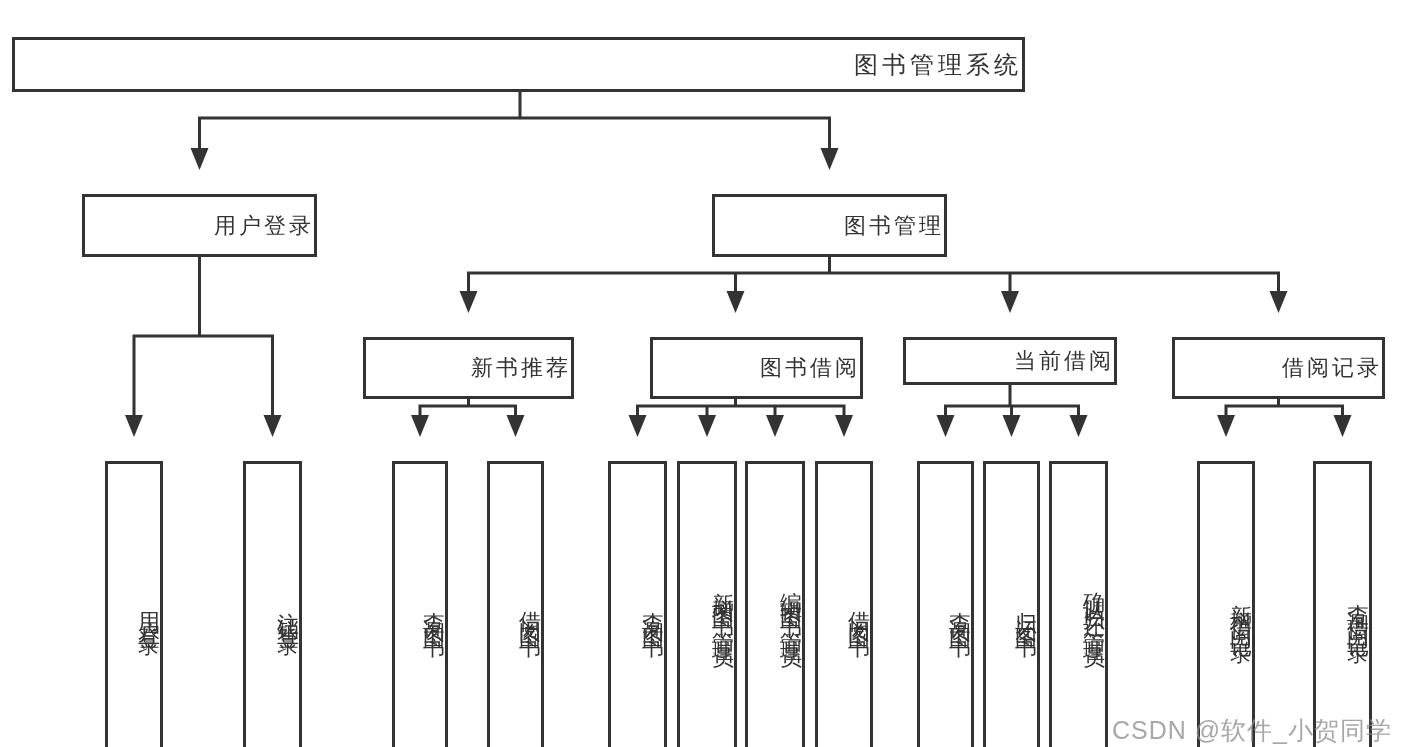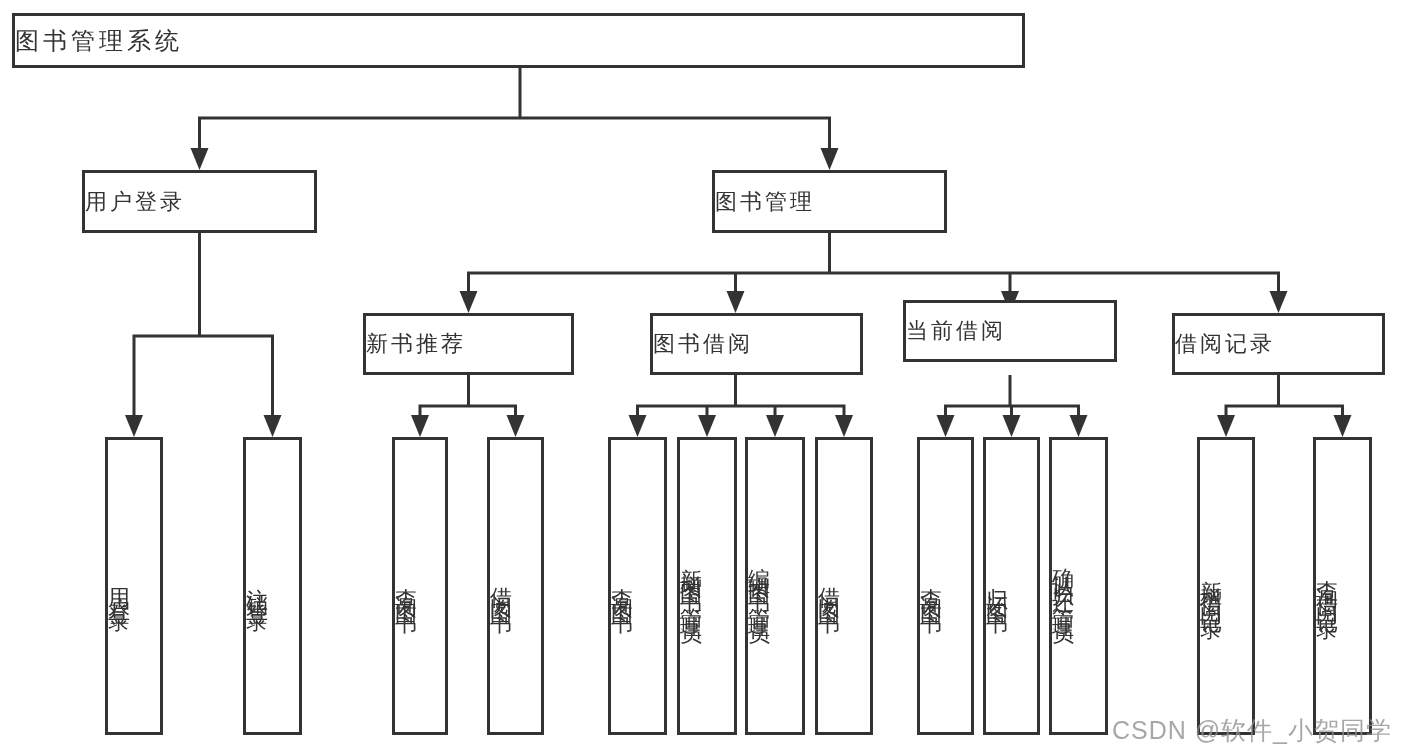--- a/index.html
+++ b/index.html
@@ -11,22 +11,23 @@
     overflow:hidden;
   }
   #connector-layer{position:absolute;left:0;top:0;width:1405px;height:747px;}
   .box{
     position:absolute;
     box-sizing:border-box;
     background:#ffffff;
     border:3px solid #333333;
     display:flex;
     align-items:center;
-    justify-content:flex-start;
+    justify-content:flex-end;
     color:#333333;
+    margin-top:24px;
   }
   .hbox span{
     font-size:22px;
     letter-spacing:3px;
     white-space:nowrap;
     line-height:1;
   }
   .rootbox span{
     font-size:24px;
     letter-spacing:4px;
@@ -99,21 +100,21 @@
   <div class="box hbox" style="left:712px;top:170px;width:235px;height:63px">
     <span>图书管理</span>
   </div>
 
   <div class="box hbox" style="left:363px;top:313px;width:211px;height:62px">
     <span>新书推荐</span>
   </div>
   <div class="box hbox" style="left:650px;top:313px;width:213px;height:62px">
     <span>图书借阅</span>
   </div>
-  <div class="box hbox" style="left:903px;top:300px;width:214px;height:62px">
+  <div class="box hbox" style="left:903px;top:313px;width:214px;height:48px">
     <span>当前借阅</span>
   </div>
   <div class="box hbox" style="left:1172px;top:313px;width:213px;height:62px">
     <span>借阅记录</span>
   </div>
 
   <div class="box vbox" style="left:105px;top:437px;width:58px;height:298px">
     <span>用户登录</span>
   </div>
   <div class="box vbox" style="left:243px;top:437px;width:59px;height:298px">

